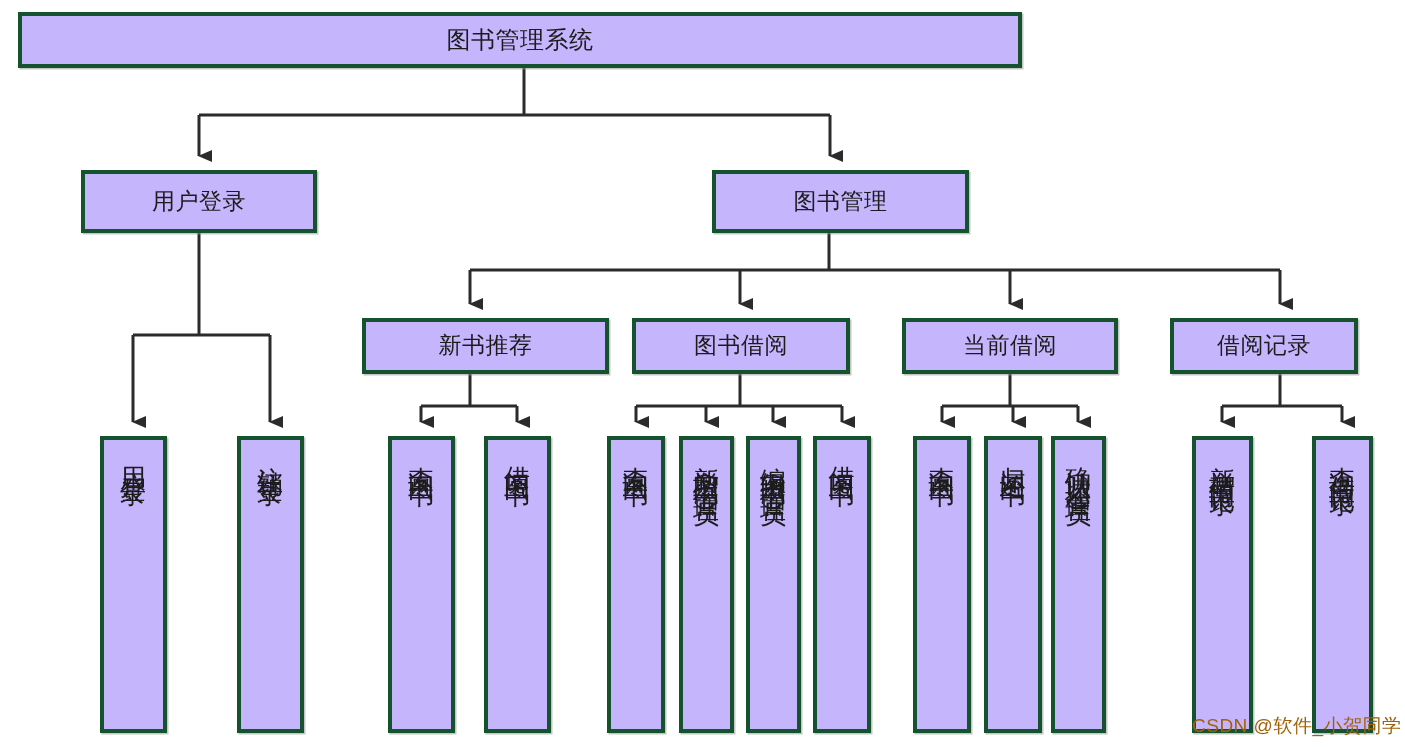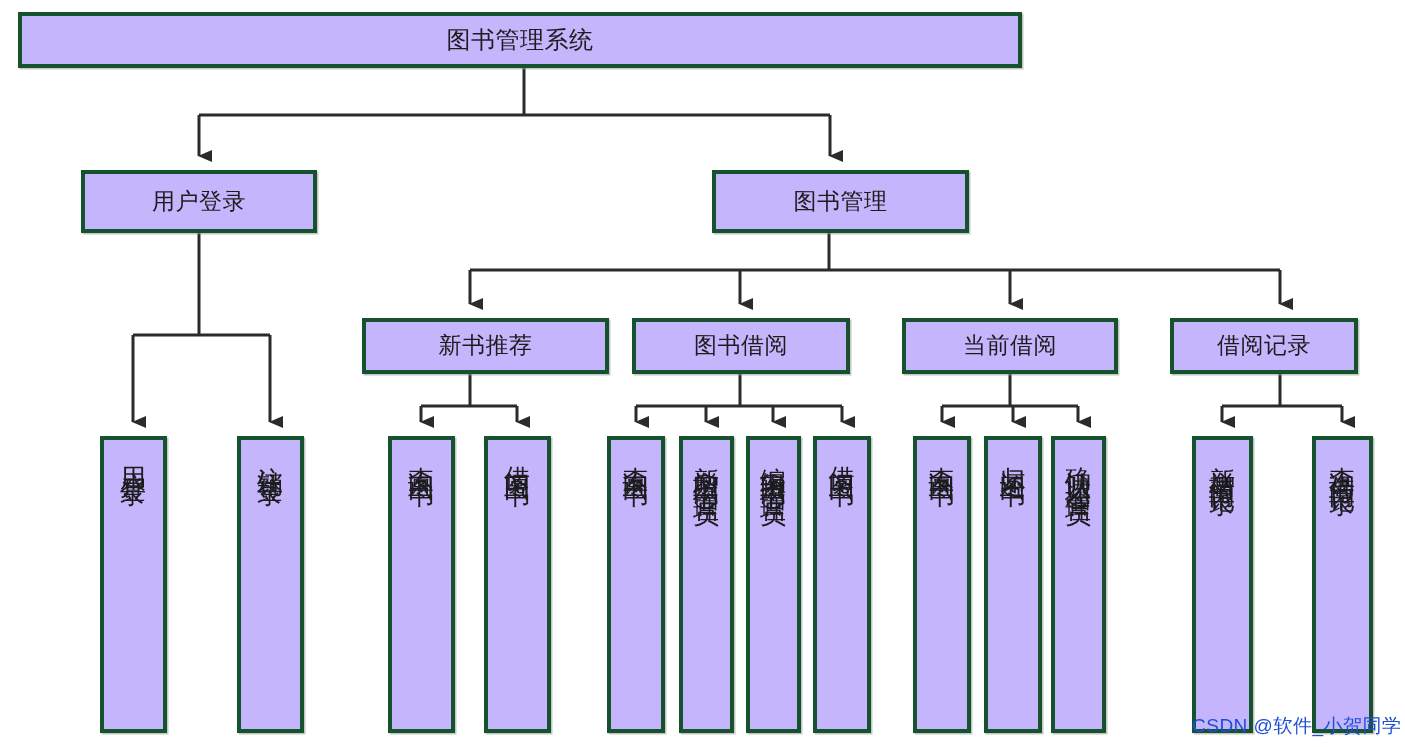--- a/index.html
+++ b/index.html
@@ -52,21 +52,21 @@
     text-orientation:upright;
     font-size:26px;
     line-height:1.0;
     letter-spacing:5px;
     white-space:normal;
     max-height:290px;
   }
   .watermark{
     position:absolute;
     font-size:19px;
-    color:#1d4ed8;
+    color:#a16207;
     letter-spacing:0.5px;
     white-space:nowrap;
     z-index:3;
     font-family:"Liberation Sans","DejaVu Sans",sans-serif;
   }
 </style>
 </head>
 <body>
 
 <div id="diagram">

